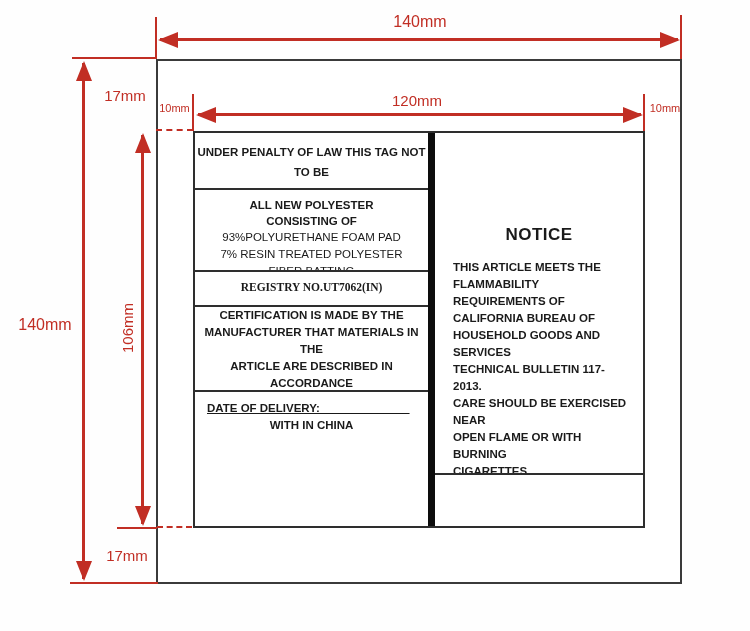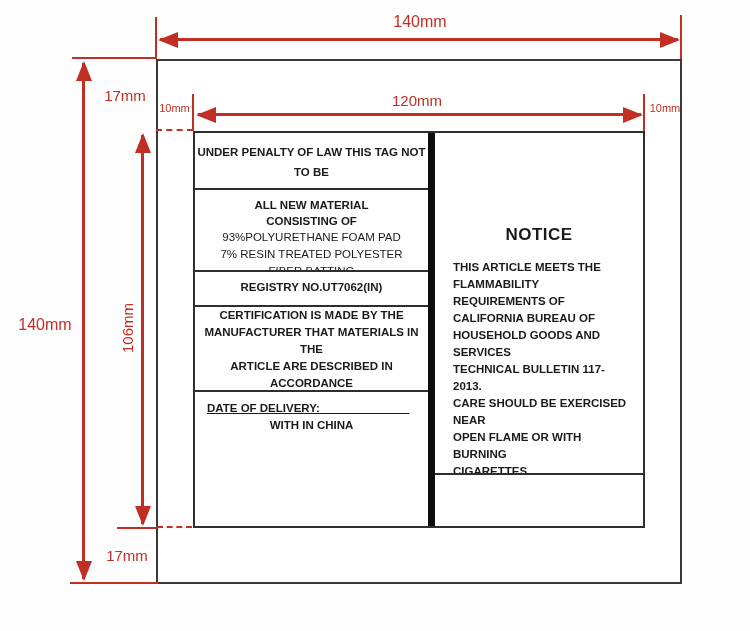--- a/index.html
+++ b/index.html
@@ -30,21 +30,21 @@
   .ml{white-space:pre-line;margin:0;}
   .b{font-weight:bold;}
   .ctr{text-align:center;}
 
   .cell-penalty{height:57px;}
   .cell-penalty p{font-size:11.5px;line-height:20px;padding-top:9px;}
   .cell-material{height:82px;}
   .cell-material .head{font-size:11.5px;line-height:16px;padding-top:7px;}
   .cell-material .body{font-size:11.5px;line-height:17px;font-weight:normal;}
   .cell-registry{height:35px;}
-  .cell-registry p{font-size:11.5px;padding-top:9px;}
+  .cell-registry p{font-size:11.5px;padding-top:9px;font-family:Liberation Serif, serif;}
   .cell-cert{height:85px;}
   .cell-cert p{font-size:11.5px;line-height:17px;padding-top:0;}
   .cell-madefor{height:83px;}
   .made-for-title{font-size:14.5px;font-weight:bold;text-align:center;margin:14px 0 0 0;}
   .made-for-company{font-size:11.5px;font-weight:bold;text-align:center;margin:6px 0 0 0;}
   .made-for-address{font-size:11px;text-align:center;margin:3px 0 0 0;}
   .cell-delivery{flex:1;}
   .delivery-line{font-size:11.5px;font-weight:bold;margin:10px 0 0 12px;text-decoration:underline;}
   .origin-line{font-size:11.5px;font-weight:bold;text-align:center;margin:5px 0 0 0;}
   .cell-notice{height:342px;}
@@ -80,21 +80,21 @@
 
   <div class="outer-box"></div>
 
   <div class="inner-label">
     <div class="col-left">
       <div class="cell cell-penalty">
         <p class="ml b ctr">UNDER PENALTY OF LAW THIS TAG NOT TO BE
 REMOVED EXCEPT BY  THE CONSUMER</p>
       </div>
       <div class="cell cell-material">
-        <p class="ml b ctr head">ALL NEW MATERIAL
+        <p class="ml b ctr head">ALL NEW POLYESTER
 CONSISTING OF</p>
         <p class="ml ctr body">93%POLYURETHANE FOAM PAD
 7% RESIN TREATED POLYESTER
 FIBER BATTING</p>
       </div>
       <div class="cell cell-registry">
         <p class="ml b ctr">REGISTRY NO.UT7062(IN)</p>
       </div>
       <div class="cell cell-cert">
         <p class="ml b ctr">CERTIFICATION IS MADE BY THE

